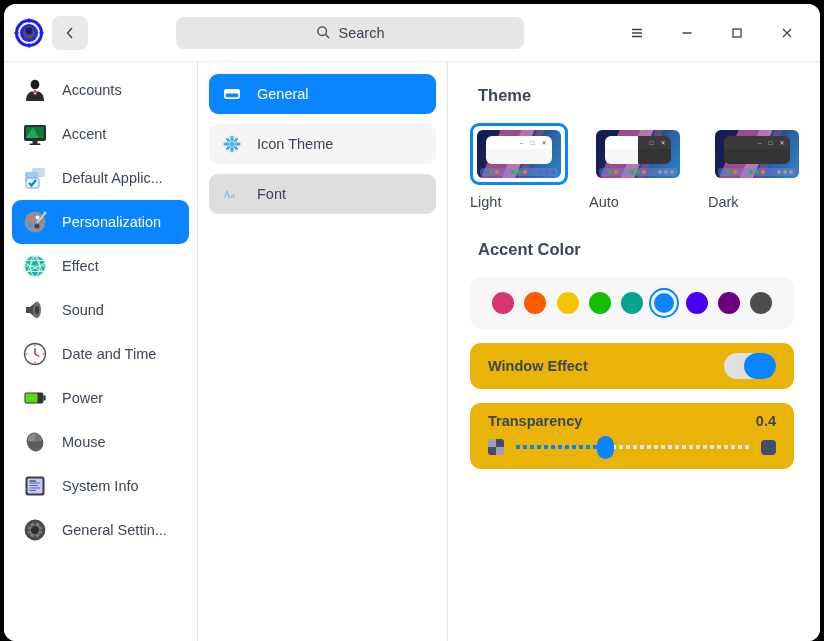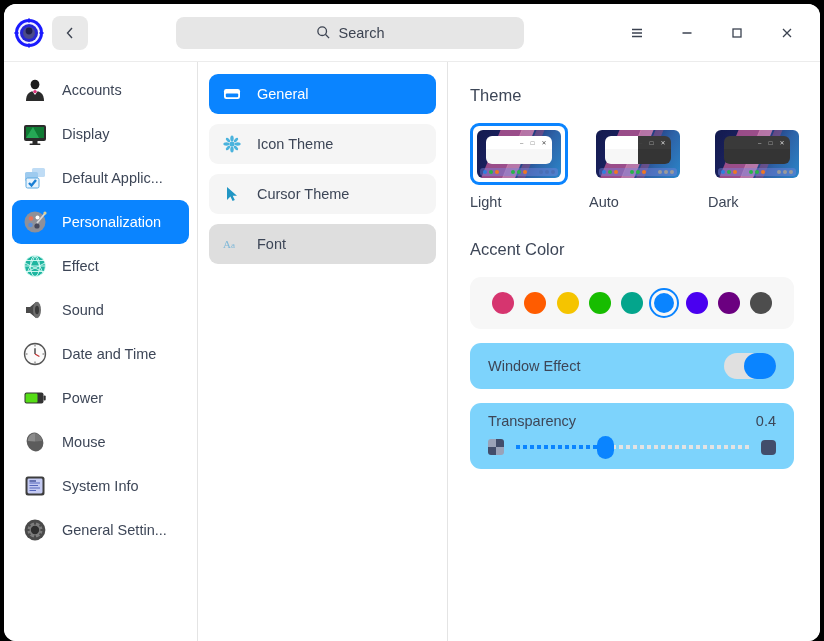--- a/index.html
+++ b/index.html
@@ -139,22 +139,23 @@
   
   .content {
     flex: 1 1 auto;
     background: #ffffff;
     padding: 24px 26px 0 22px;
     overflow: hidden;
   }
   .sec-title {
     font-size: 16.5px;
     color: #3d4657;
-    font-weight: normal;
+    font-weight: bold;
     margin-bottom: 18px;
+    margin-left: 8px;
   }
   .sec-title.accent { margin-top: 30px; }
 
   .theme-row { display: flex; gap: 21px; }
   .theme-cell { width: 98px; }
   .theme-frame {
     width: 98px; height: 62px;
     border-radius: 9px;
     padding: 4px;
     border: 3px solid transparent;
@@ -242,25 +243,26 @@
     border-radius: 50%;
     display: flex; align-items: center; justify-content: center;
     border: 2px solid transparent;
   }
   .sw-wrap.selected { border-color: #0a84ff; }
   .swatch { width: 22px; height: 22px; border-radius: 50%; }
   .sw-wrap.selected .swatch { width: 20px; height: 20px; }
 
   
   .card {
-    background: #7dd3fc;
+    background: #eab308;
     border-radius: 11px;
     max-width: 328px;
     margin-top: 14px;
     padding: 0 18px;
+    font-weight: bold;
   }
   .card.effect {
     height: 46px;
     display: flex; align-items: center; justify-content: space-between;
   }
   .card-label { font-size: 14.5px; color: #3d4657; }
   .toggle {
     width: 52px; height: 26px;
     border-radius: 13px;
     background: #e0e0e0;
@@ -390,21 +392,21 @@
       <div class="side-item">
         <span class="side-ico">
           <svg width="24" height="24" viewBox="0 0 24 24">
             <rect x="1" y="3" width="22" height="16" rx="2" fill="#2b2b2b"></rect>
             <rect x="3" y="5" width="18" height="11" fill="#0f7a33"></rect>
             <path d="M3 16 L10 5 L16 16 Z" fill="#2bb45e" opacity=".8"></path>
             <rect x="9.5" y="19" width="5" height="3" fill="#2b2b2b"></rect>
             <rect x="6.5" y="21.5" width="11" height="1.6" rx=".8" fill="#2b2b2b"></rect>
           </svg>
         </span>
-        <span>Display</span>
+        <span>Accent</span>
       </div>
 
       <div class="side-item">
         <span class="side-ico">
           <svg width="24" height="24" viewBox="0 0 24 24">
             <rect x="9" y="2" width="13" height="9" rx="1.6" fill="#bfdcf5"></rect>
             <rect x="2" y="6" width="13" height="9" rx="1.6" fill="#9ecbef"></rect>
             <rect x="3" y="12" width="13" height="10" rx="1.6" fill="#e8f3fc" stroke="#5aa8e0"></rect>
             <path d="M6 17 L8.5 19.5 L13 14" fill="none" stroke="#1a7fd4" stroke-width="2.4"></path>
           </svg>
@@ -550,28 +552,20 @@
               <ellipse cx="5" cy="5" rx="1.5" ry="2.7" transform="rotate(-45 5 5)"></ellipse>
               <ellipse cx="13" cy="13" rx="1.5" ry="2.7" transform="rotate(-45 13 13)"></ellipse>
               <ellipse cx="13" cy="5" rx="1.5" ry="2.7" transform="rotate(45 13 5)"></ellipse>
               <ellipse cx="5" cy="13" rx="1.5" ry="2.7" transform="rotate(45 5 13)"></ellipse>
             </g>
           </svg>
         </span>
         <span>Icon Theme</span>
       </div>
 
-      <div class="tab-item plain">
-        <span class="tab-ico">
-          <svg width="18" height="18" viewBox="0 0 18 18">
-            <path d="M4 2 L4 15 L7.4 11.6 L9.6 16 L11.8 14.9 L9.7 10.7 L14 10.7 Z" fill="#2196c4"></path>
-          </svg>
-        </span>
-        <span>Cursor Theme</span>
-      </div>
 
       <div class="tab-item hover">
         <span class="tab-ico">
           <svg width="18" height="18" viewBox="0 0 18 18">
             <text x="0" y="13" font-family="Liberation Serif, serif" font-size="11" fill="#7fb8d8">A</text>
             <text x="8" y="13" font-family="Liberation Serif, serif" font-size="9" fill="#7fb8d8">a</text>
           </svg>
         </span>
         <span>Font</span>
       </div>

